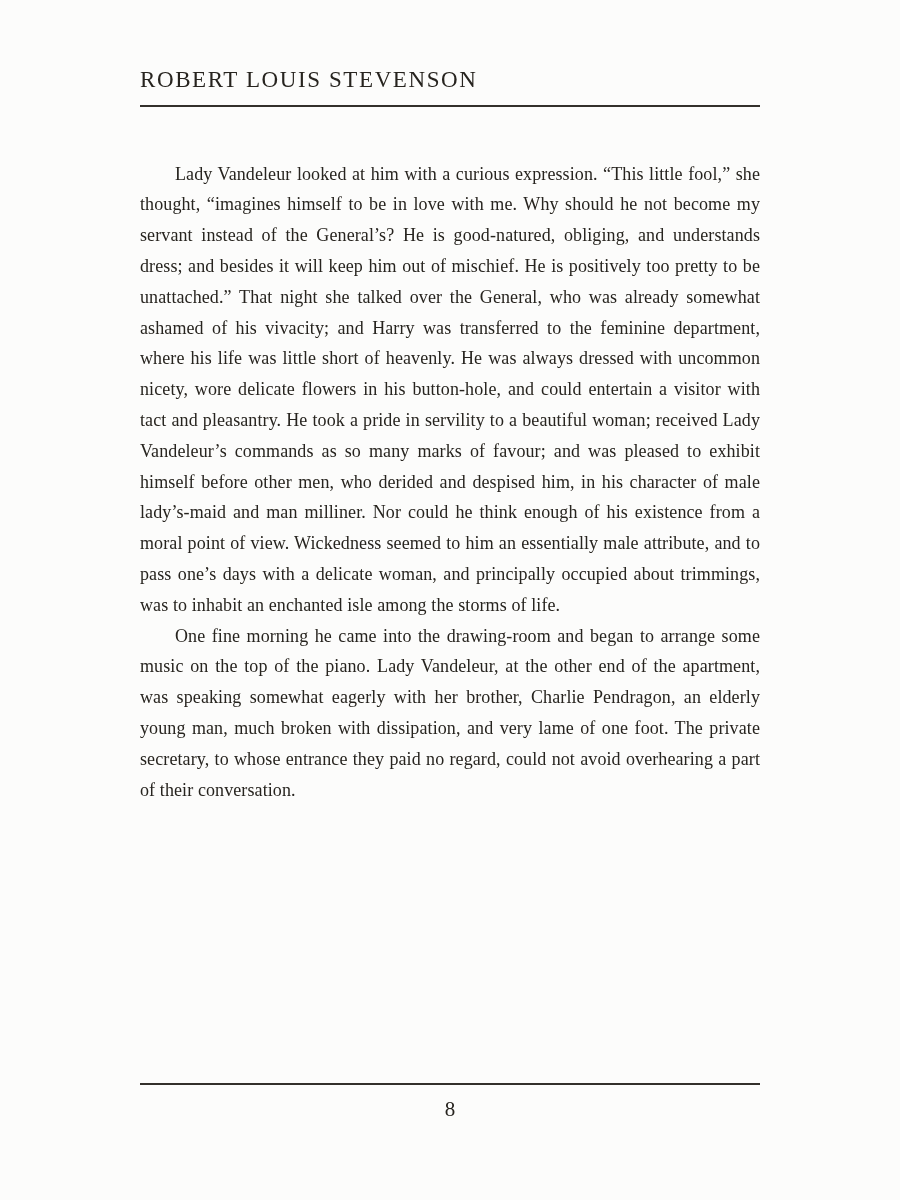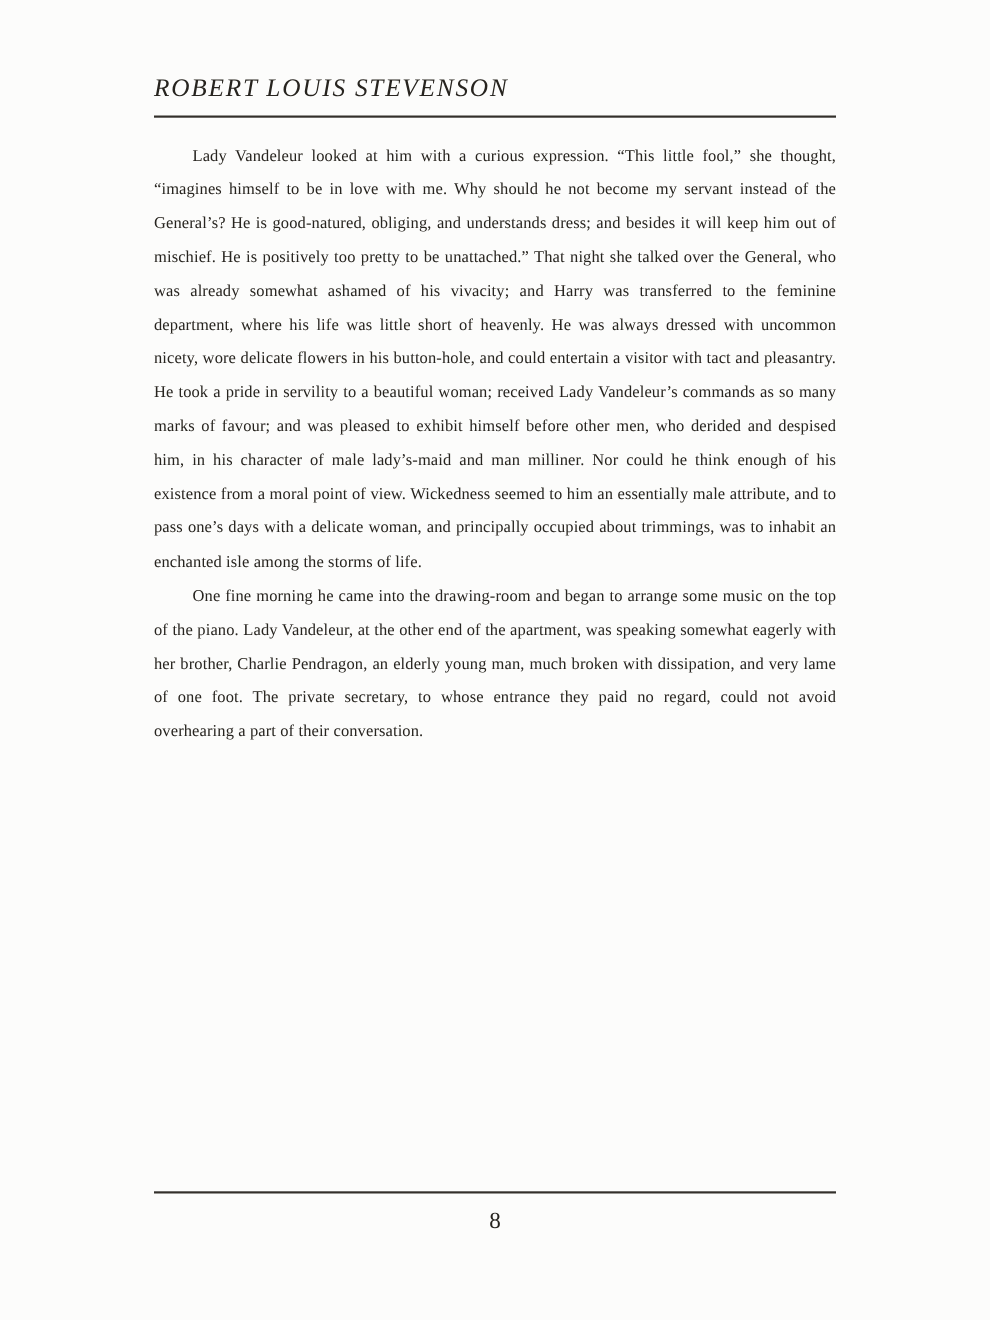--- a/index.html
+++ b/index.html
@@ -21,25 +21,24 @@
     color: #27241f;
   }
   .running-header {
     font-size: 23px;
     letter-spacing: 1.6px;
     font-weight: 400;
     color: #27241f;
     padding-bottom: 11px;
     border-bottom: 2px solid #33302b;
     line-height: 1.2;
-    font-style: italic;
   }
   .body-text {
-    margin-top: 20px;
-    font-size: 15px;
+    margin-top: 52px;
+    font-size: 18px;
     line-height: 30.8px;
     text-align: justify;
     text-justify: inter-word;
     letter-spacing: 0.1px;
   }
   .body-text p {
     margin: 0;
     padding: 0;
     text-indent: 35px;
   }

